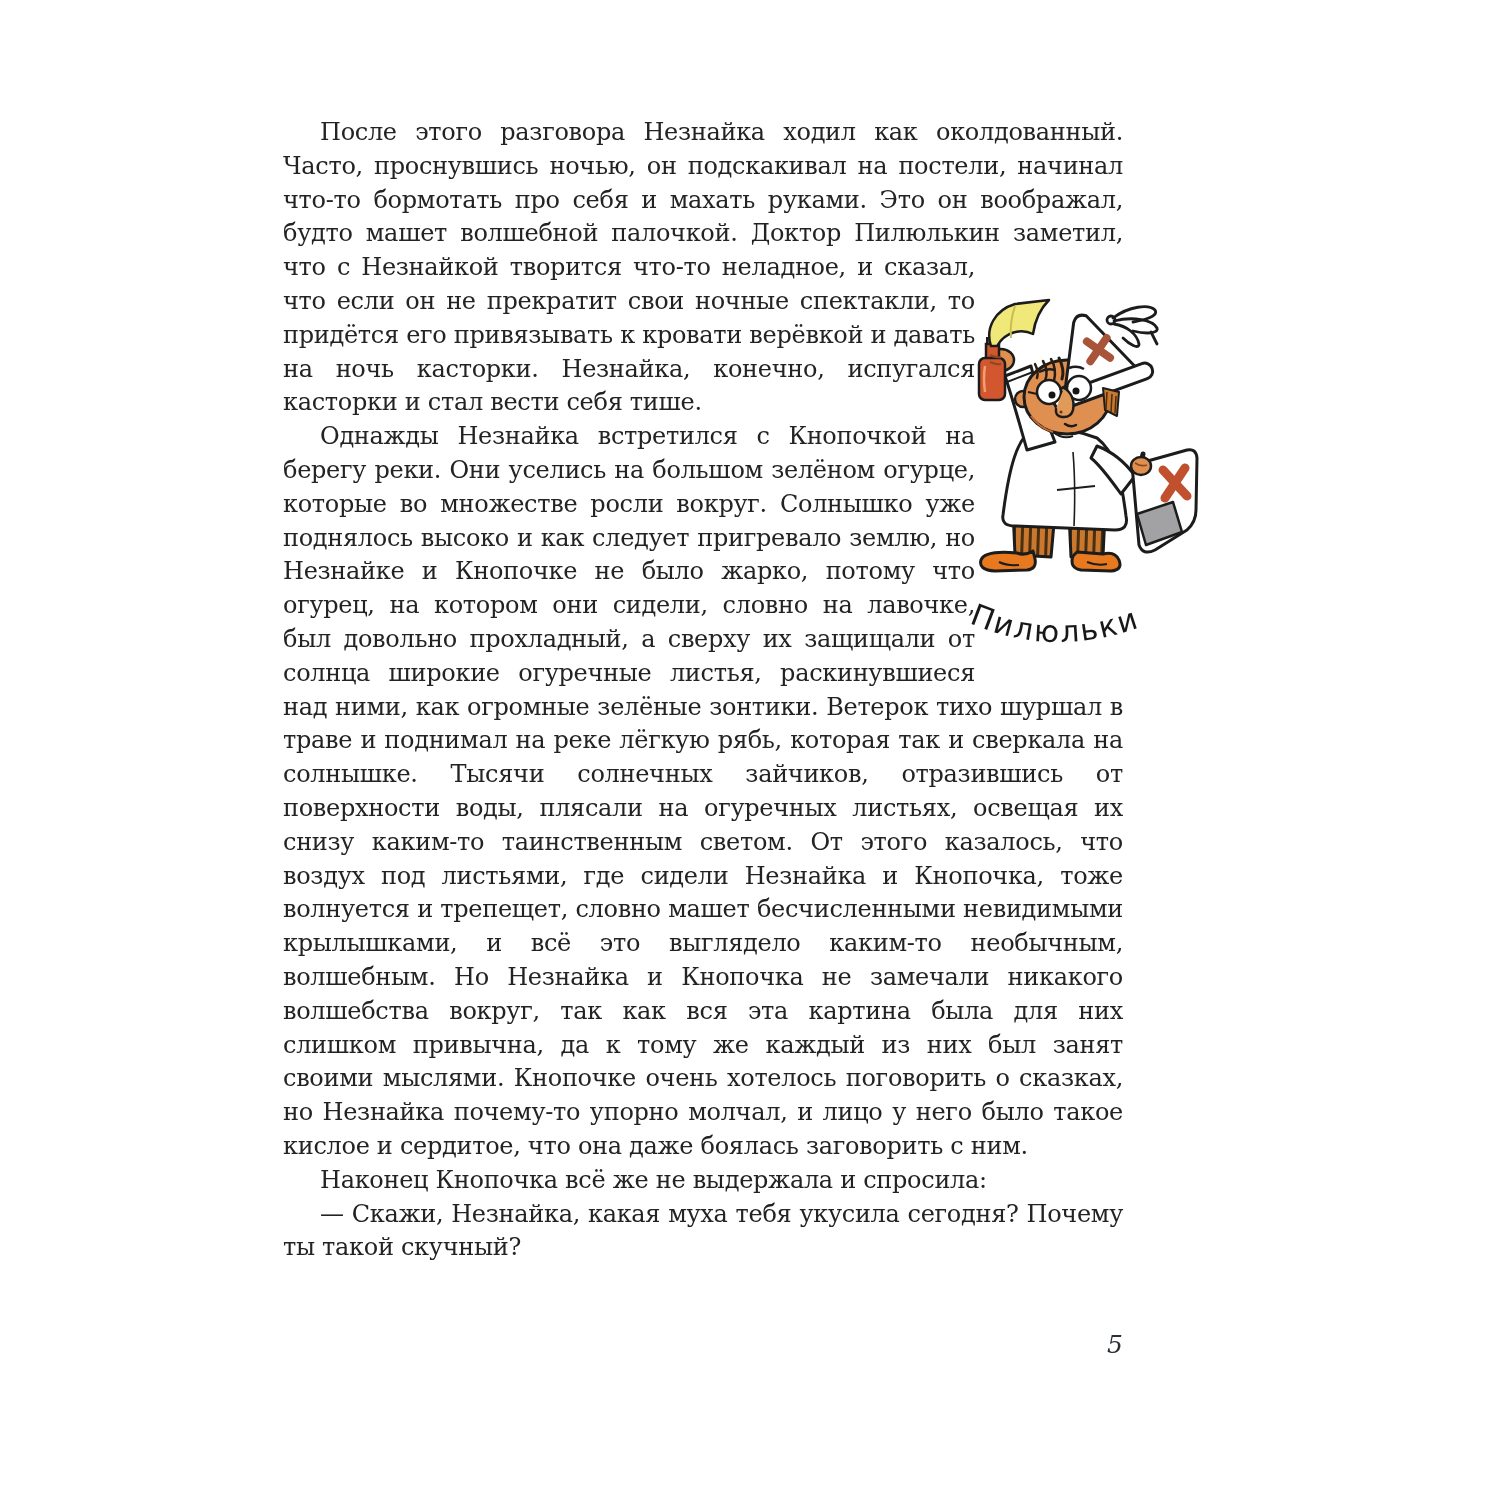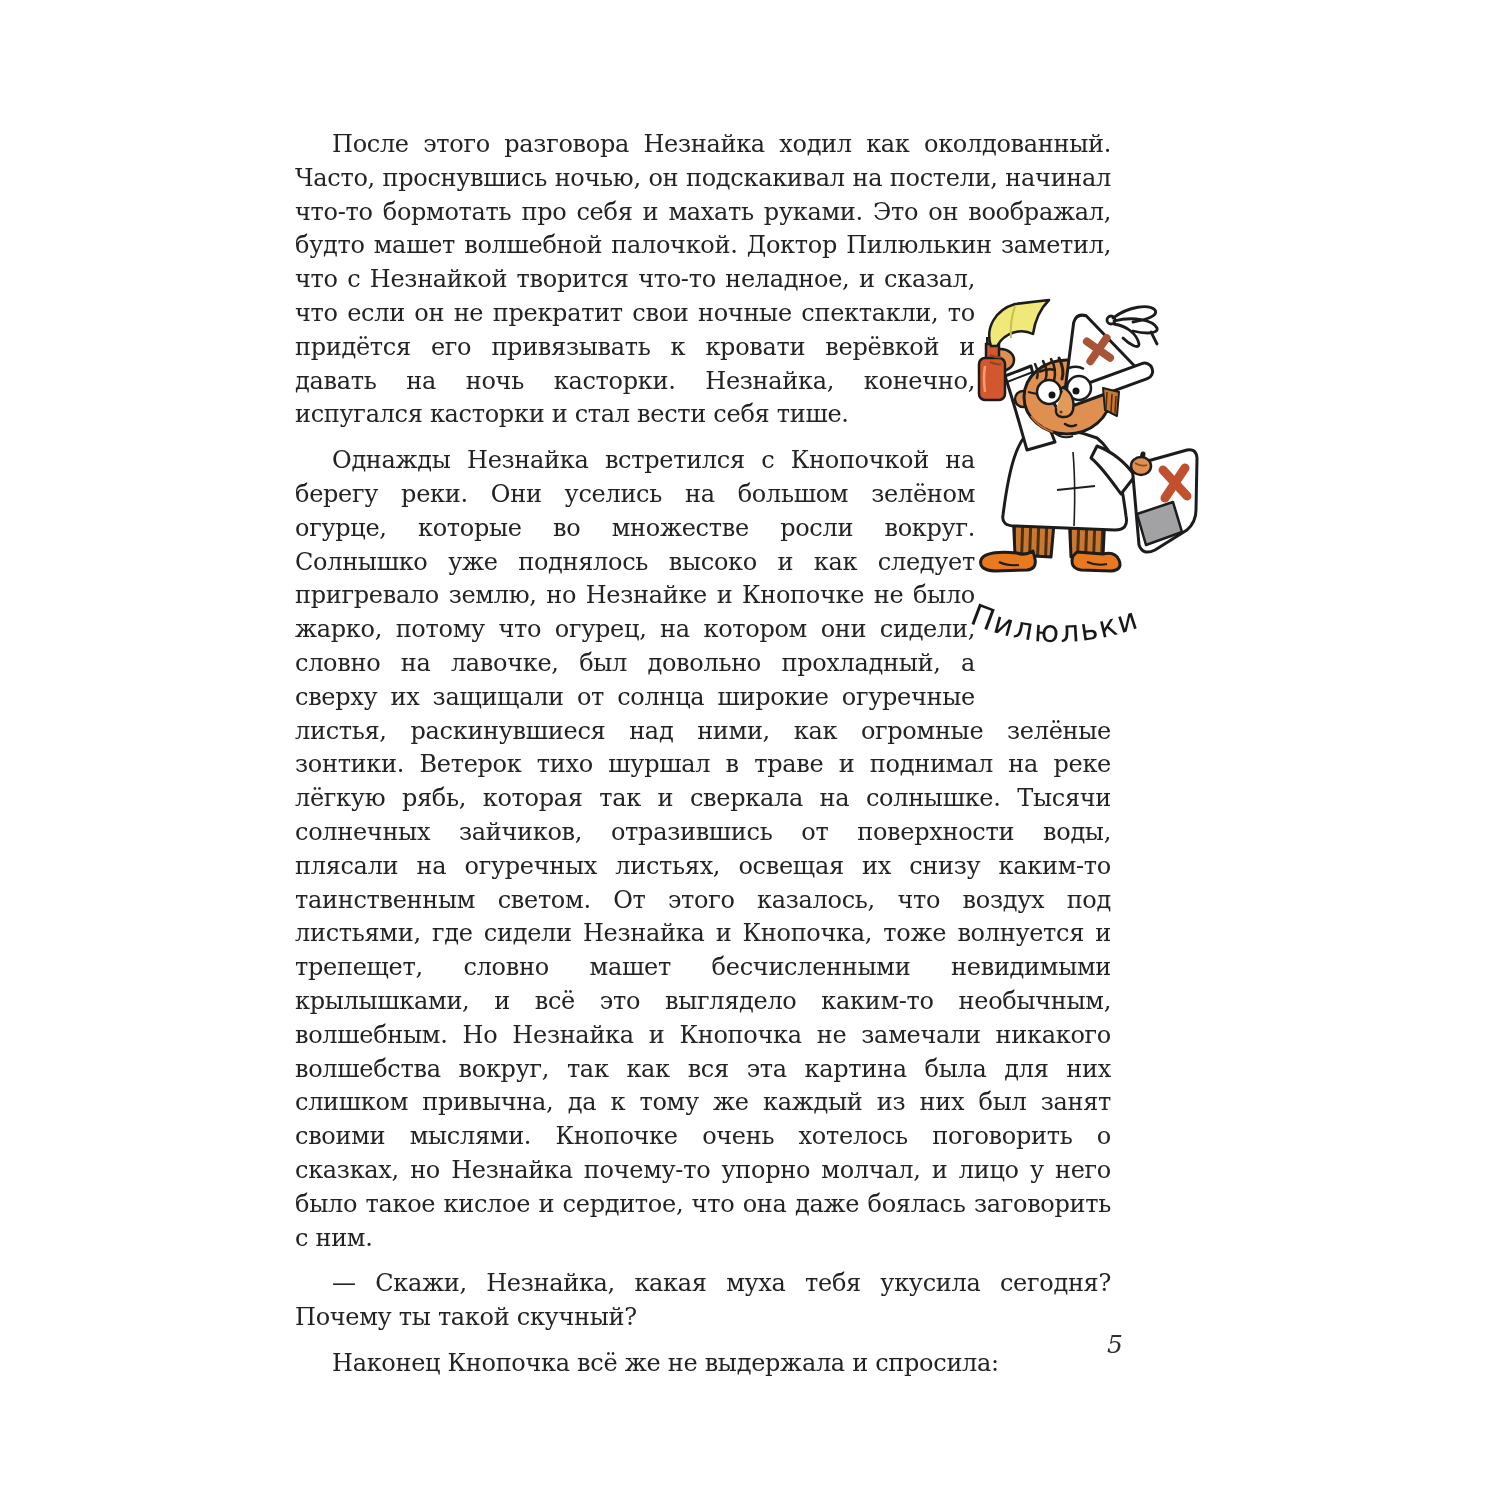--- a/index.html
+++ b/index.html
@@ -7,21 +7,21 @@
     position:relative; width:1500px; height:1500px;
     background:#ffffff; overflow:hidden;
     font-family:"DejaVu Serif", serif; color:#232323;
   }
   .text-block {
     position:absolute; left:283px; top:116px; width:840px;
     font-size:24px; line-height:33.8px; letter-spacing:-0.3px;
     text-align:justify; text-justify:inter-word;
     hyphens:auto; -webkit-hyphens:auto;
   }
-  .text-block p { margin:12px; text-indent:37px; }
+  .text-block p { margin:0; text-indent:37px; }
   .fig-spacer { float:right; width:0; height:150px; }
   .figure {
     float:right; clear:right; width:148px; height:420px;
     margin:0; position:relative;
   }
   .figure svg { position:absolute; left:-10px; top:34px; overflow:visible; }
   .page-number {
     position:absolute; left:283px; top:1330px; width:840px;
     text-align:right; font-style:italic; font-size:25px; color:#2b2f36;
   }
@@ -150,18 +150,18 @@
         </g>
 
         <text class="caption-text">
           <textPath href="#cap-arc" startOffset="2">Пилюлькин</textPath>
         </text>
       </svg>
     </figure>
 
     <p>После этого разговора Незнайка ходил как околдованный. Часто, проснувшись ночью, он подскакивал на постели, начинал что-то бормотать про себя и махать руками. Это он воображал, будто машет волшебной палочкой. Доктор Пилюлькин заметил, что с Незнайкой творится что-то неладное, и сказал, что если он не прекратит свои ночные спектакли, то придётся его привязывать к кровати верёвкой и давать на ночь касторки. Незнайка, конечно, испугался касторки и стал вести себя тише.</p>
     <p>Однажды Незнайка встретился с Кнопочкой на берегу реки. Они уселись на большом зелёном огурце, которые во множестве росли вокруг. Солнышко уже поднялось высоко и как следует пригревало землю, но Незнайке и Кнопочке не было жарко, потому что огурец, на котором они сидели, словно на лавочке, был довольно прохладный, а сверху их защищали от солнца широкие огуречные листья, раскинувшиеся над ними, как огромные зелёные зонтики. Ветерок тихо шуршал в траве и поднимал на реке лёгкую рябь, которая так и сверкала на солнышке. Тысячи солнечных зайчиков, отразившись от поверхности воды, плясали на огуречных листьях, освещая их снизу каким-то таинственным светом. От этого казалось, что воздух под листьями, где сидели Незнайка и Кнопочка, тоже волнуется и трепещет, словно машет бесчисленными невидимыми крылышками, и всё это выглядело каким-то необычным, волшебным. Но Незнайка и Кнопочка не замечали никакого волшебства вокруг, так как вся эта картина была для них слишком привычна, да к тому же каждый из них был занят своими мыслями. Кнопочке очень хотелось поговорить о сказках, но Незнайка почему-то упорно молчал, и лицо у него было такое кислое и сердитое, что она даже боялась заговорить с ним.</p>
+    <p>Наконец Кнопочка всё же не выдержала и спросила:</p>
     <p>— Скажи, Незнайка, какая муха тебя укусила сегодня? Почему ты такой скучный?</p>
-    <p>Наконец Кнопочка всё же не выдержала и спросила:</p>
   </div>
 
   <div class="page-number">5</div>
 </div>
 
 </body></html>

